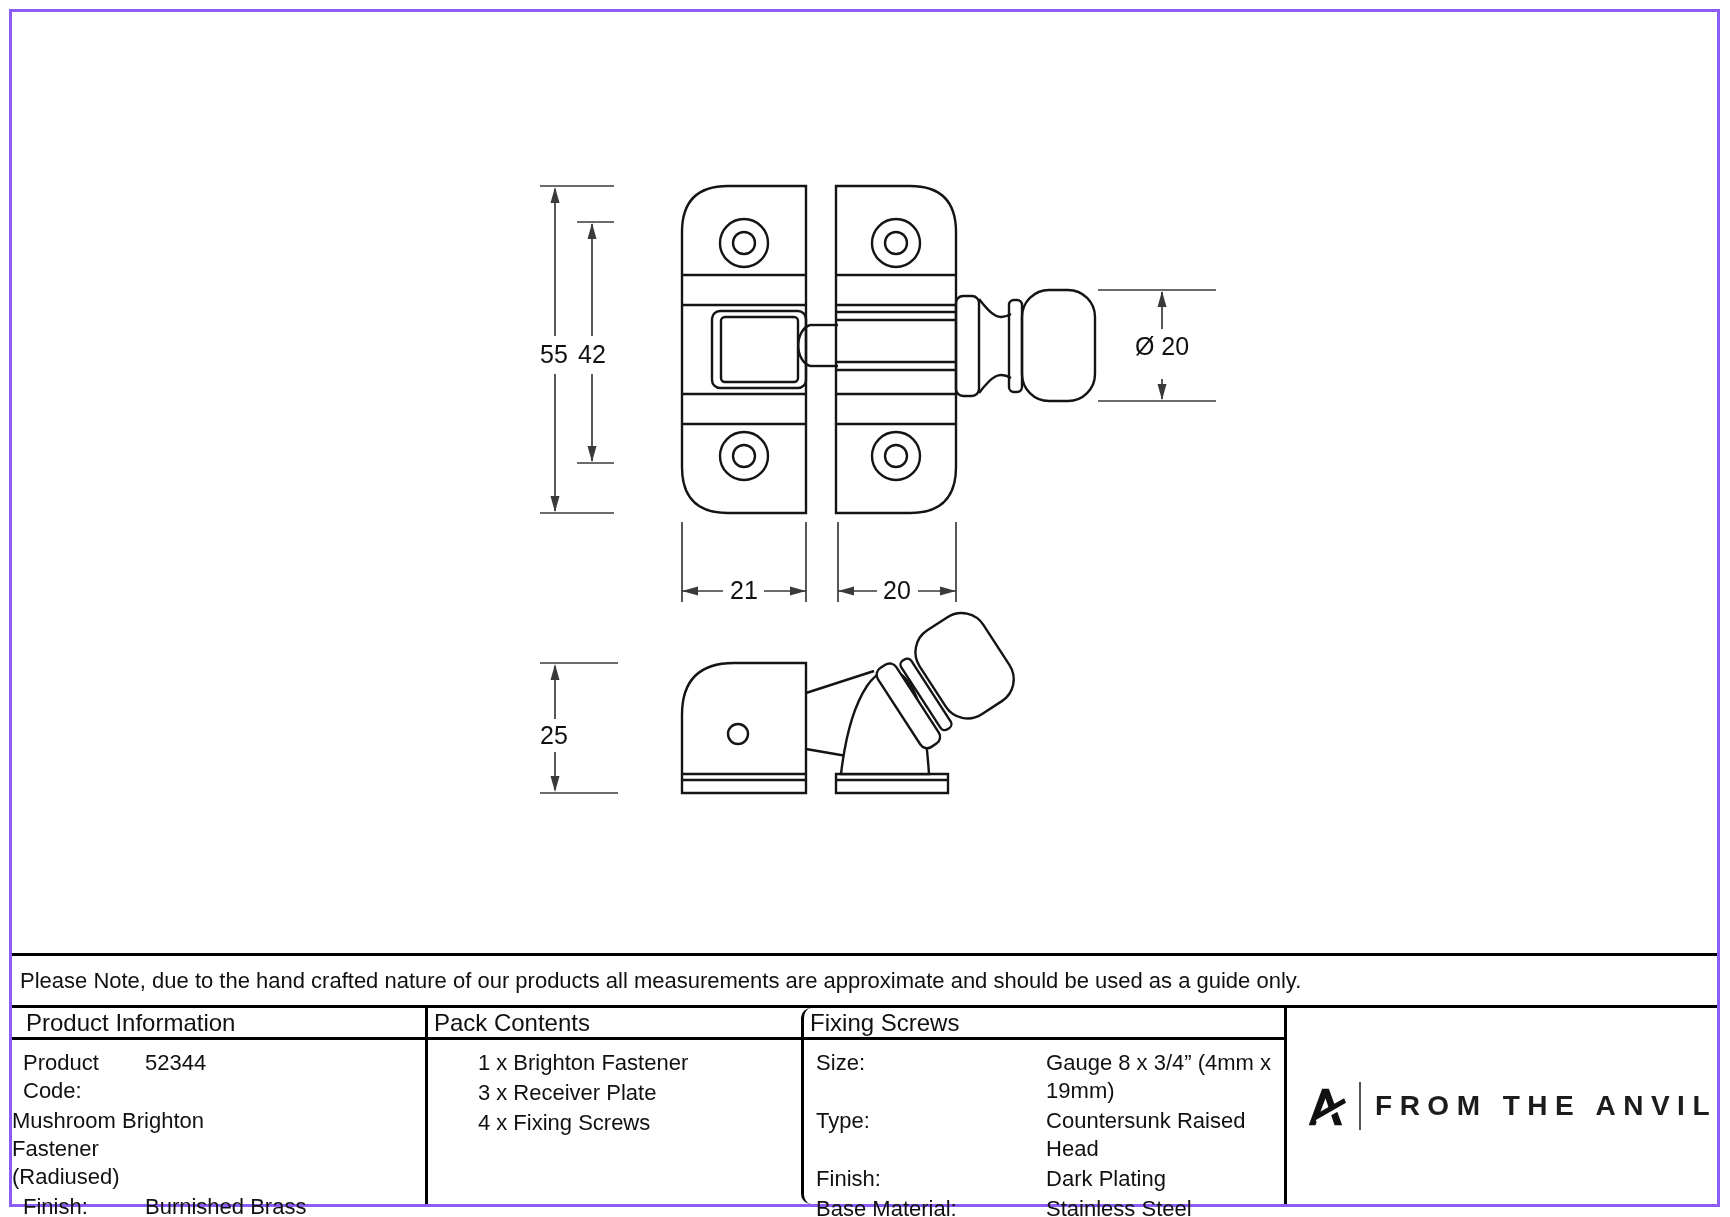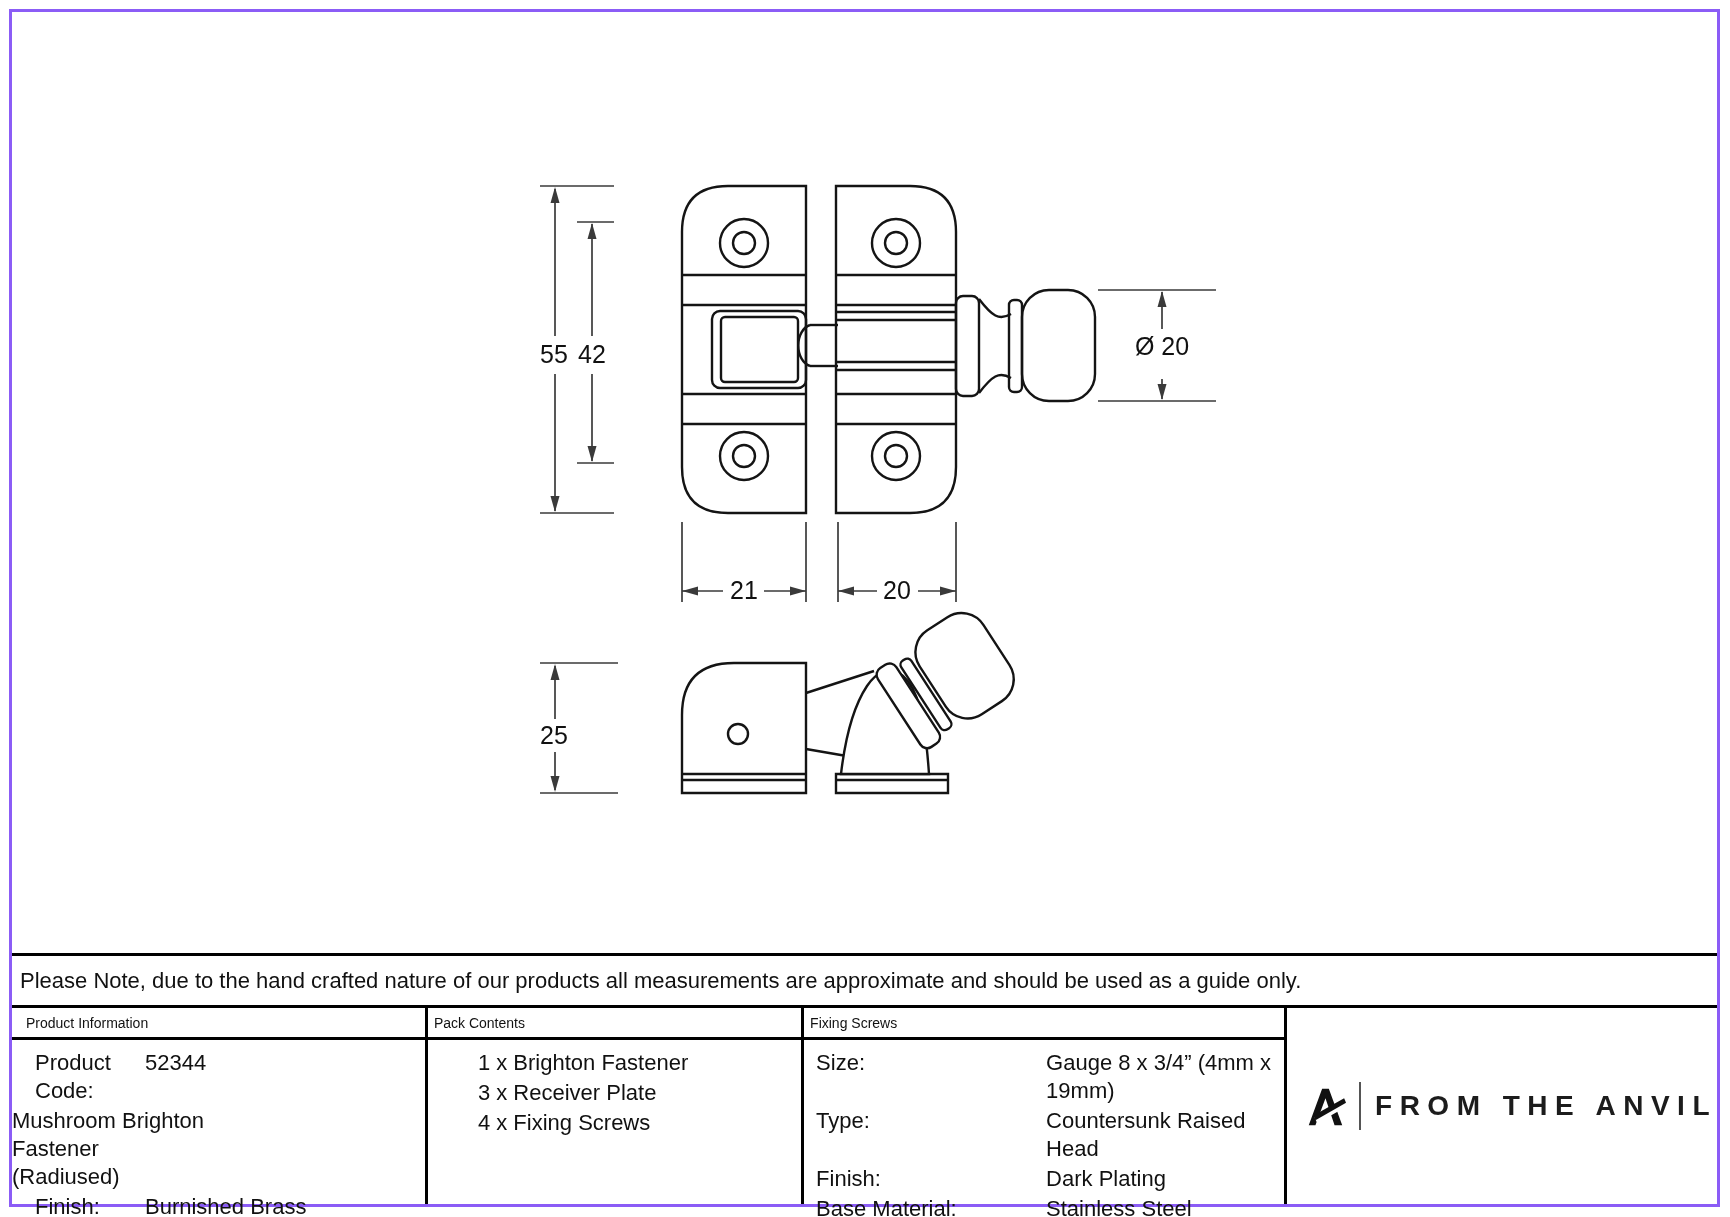--- a/index.html
+++ b/index.html
@@ -6,27 +6,27 @@
   body{width:1730px;height:1217px;position:relative;font-family:"Liberation Sans",sans-serif;color:#111;}
   .sheet{position:absolute;left:9px;top:9px;width:1711px;height:1198px;border:3px solid #8b5cf6;box-sizing:border-box;display:flex;flex-direction:column;background:#fff;}
   .drawing-area{height:941px;position:relative;}
   .drawing-area svg{display:block;width:100%;height:100%;}
   .note-bar{border-top:3px solid #000;border-bottom:3px solid #000;height:49px;display:flex;align-items:center;padding-left:8px;font-size:22px;}
   .spec-table{flex:1;display:flex;min-height:0;}
   .col{box-sizing:border-box;display:flex;flex-direction:column;}
   .col + .col{border-left:3px solid #000;}
   .col-product{width:437px;}
   .col-pack{width:398px;}
-  .col-screws{width:511px;}
+  .col-screws{width:511px;border-radius:10px;}
   .col-logo{flex:1;align-items:flex-start;justify-content:center;}
-  .col-header{height:29px;border-bottom:3px solid #000;display:flex;align-items:center;font-size:14px;padding-left:14px;box-sizing:content-box;flex:none;}
+  .col-header{height:29px;border-bottom:3px solid #000;display:flex;align-items:center;font-size:24px;padding-left:14px;box-sizing:content-box;flex:none;}
   .col-pack .col-header,.col-screws .col-header{padding-left:6px;}
   .col-body{padding-top:9px;font-size:22px;line-height:28px;}
   .kv-row{display:flex;margin-bottom:2px;}
-  .col-product .kv-label{width:133px;flex:none;padding-left:23px;box-sizing:border-box;}
+  .col-product .kv-label{width:133px;flex:none;padding-left:11px;box-sizing:border-box;}
   .col-product .kv-value{white-space:pre-line;max-width:280px;}
   .col-screws .kv-label{width:242px;flex:none;padding-left:12px;box-sizing:border-box;}
   .pack-item{padding-left:50px;margin-bottom:2px;}
   .logo-block{display:flex;align-items:center;padding-left:16px;}
   .logo-mark{width:44px;height:40px;flex:none;}
   .logo-divider{width:2px;height:48px;background:#555;margin:0 14px 0 12px;}
   .logo-text{font-size:28px;letter-spacing:7.5px;font-weight:700;color:#1c1c1c;white-space:nowrap;}
   .dim-text{font-size:25px;fill:#111;}
 </style>
 </head>

